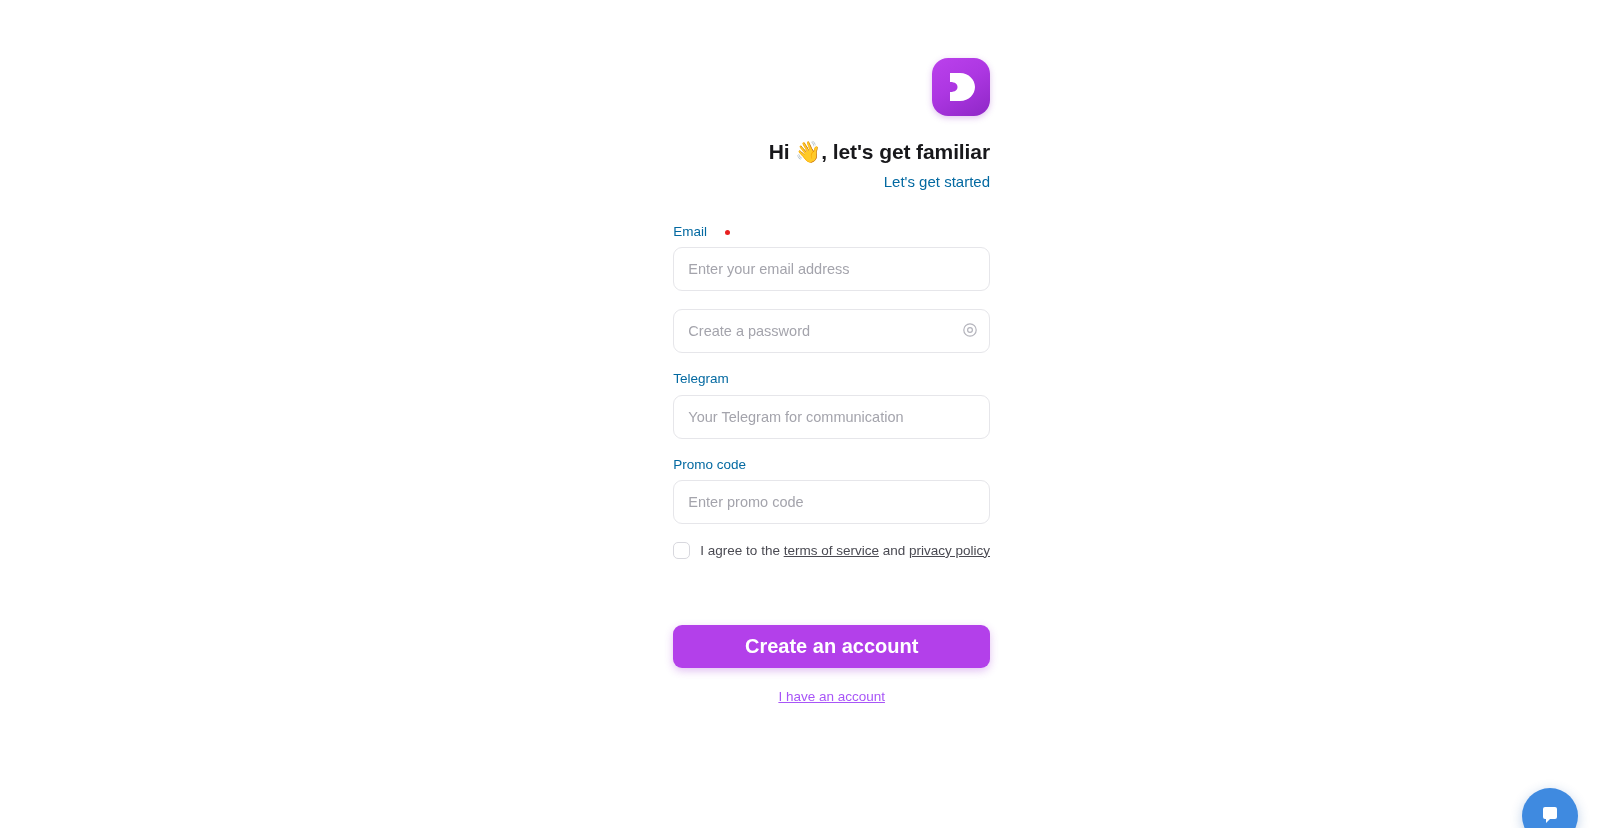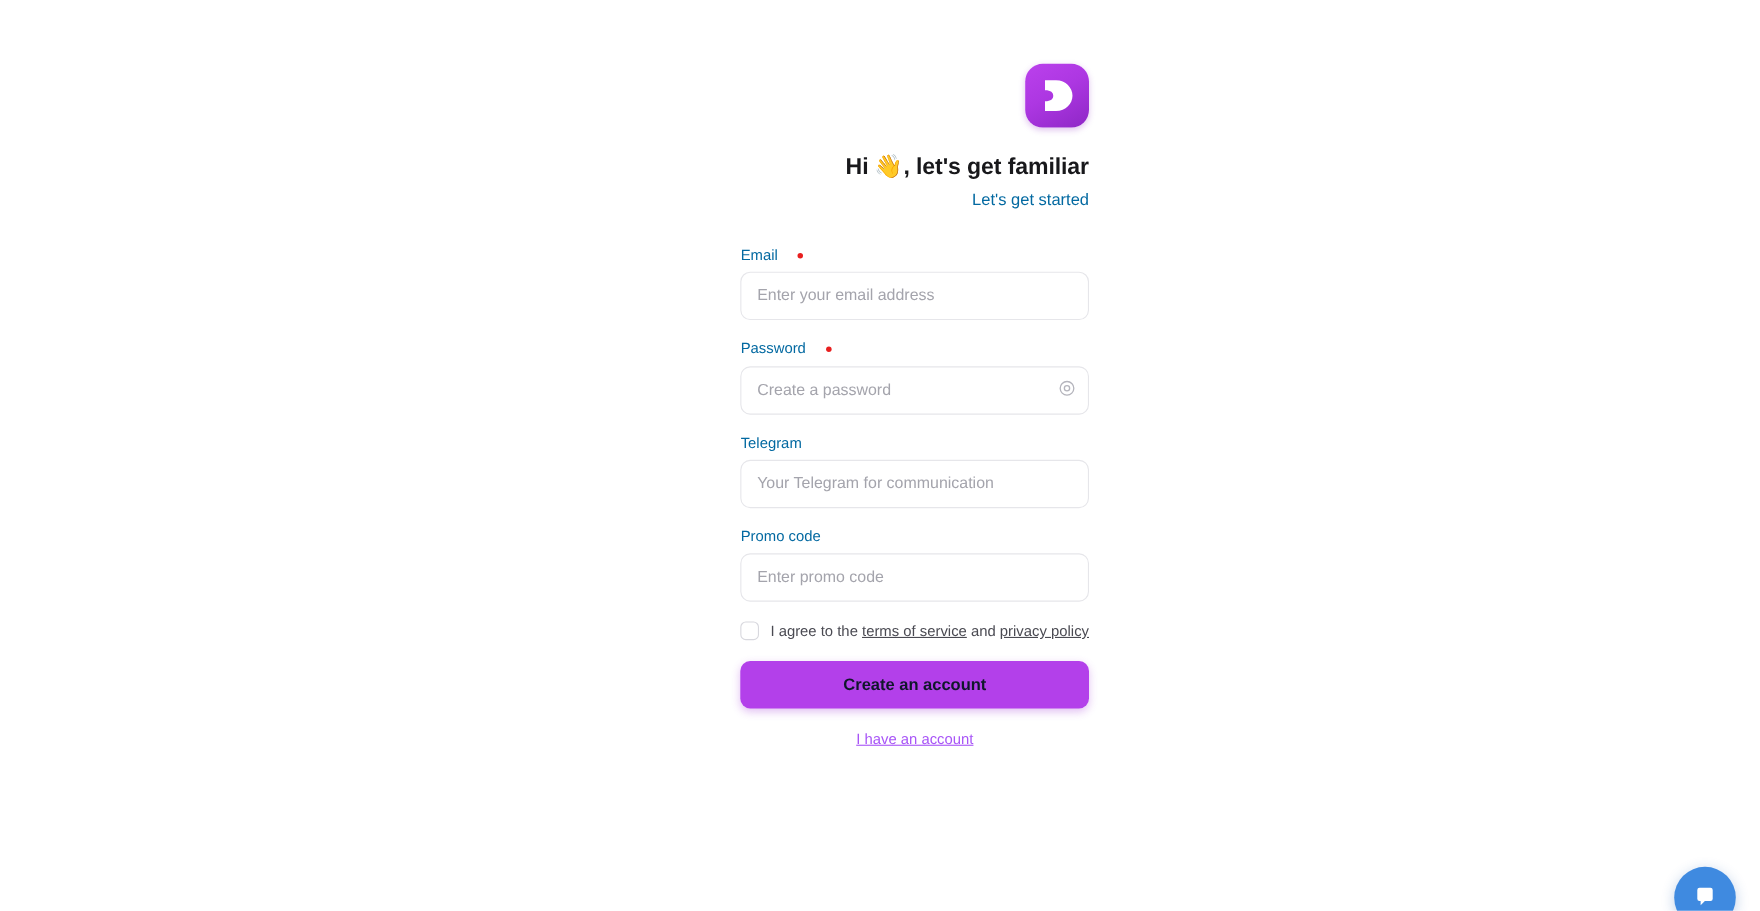--- a/index.html
+++ b/index.html
@@ -153,26 +153,27 @@
     cursor: pointer;
   }
 
   
   .submit-btn {
     width: 100%;
     height: 43px;
     border: 0;
     border-radius: 9px;
     background: #b340ea;
-    color: #0f172a;
+    color: #ffffff;
     font-family: "Liberation Sans", sans-serif;
-    font-size: 15px;
+    font-size: 20px;
     font-weight: bold;
     cursor: pointer;
     box-shadow: 0 3px 8px rgba(160, 50, 215, 0.30);
+    margin-top: 48px;
   }
 
   .alt-link-row {
     margin-top: 19px;
     text-align: center;
   }
   .alt-link {
     font-size: 13.5px;
     color: #a855f7;
     text-decoration: underline;
@@ -221,24 +222,20 @@
           <span>Email</span>
           <span class="req-dot"></span>
         </div>
         <div class="input-shell">
           <input type="text" placeholder="Enter your email address" style="">
         </div>
       </div>
 
       
       <div class="field">
-        <div class="field-label">
-          <span>Password</span>
-          <span class="req-dot"></span>
-        </div>
         <div class="input-shell">
           <input type="text" placeholder="Create a password" style="">
           <button class="eye-btn">
             <span>
               <svg width="16" height="16" viewBox="0 0 16 16" aria-hidden="true">
                 <circle cx="8" cy="8" r="6.2" fill="none" stroke="#b4b4bc" stroke-width="1.2"></circle>
                 <circle cx="8" cy="8" r="2.4" fill="none" stroke="#b4b4bc" stroke-width="1.2"></circle>
               </svg>
             </span>
           </button>

